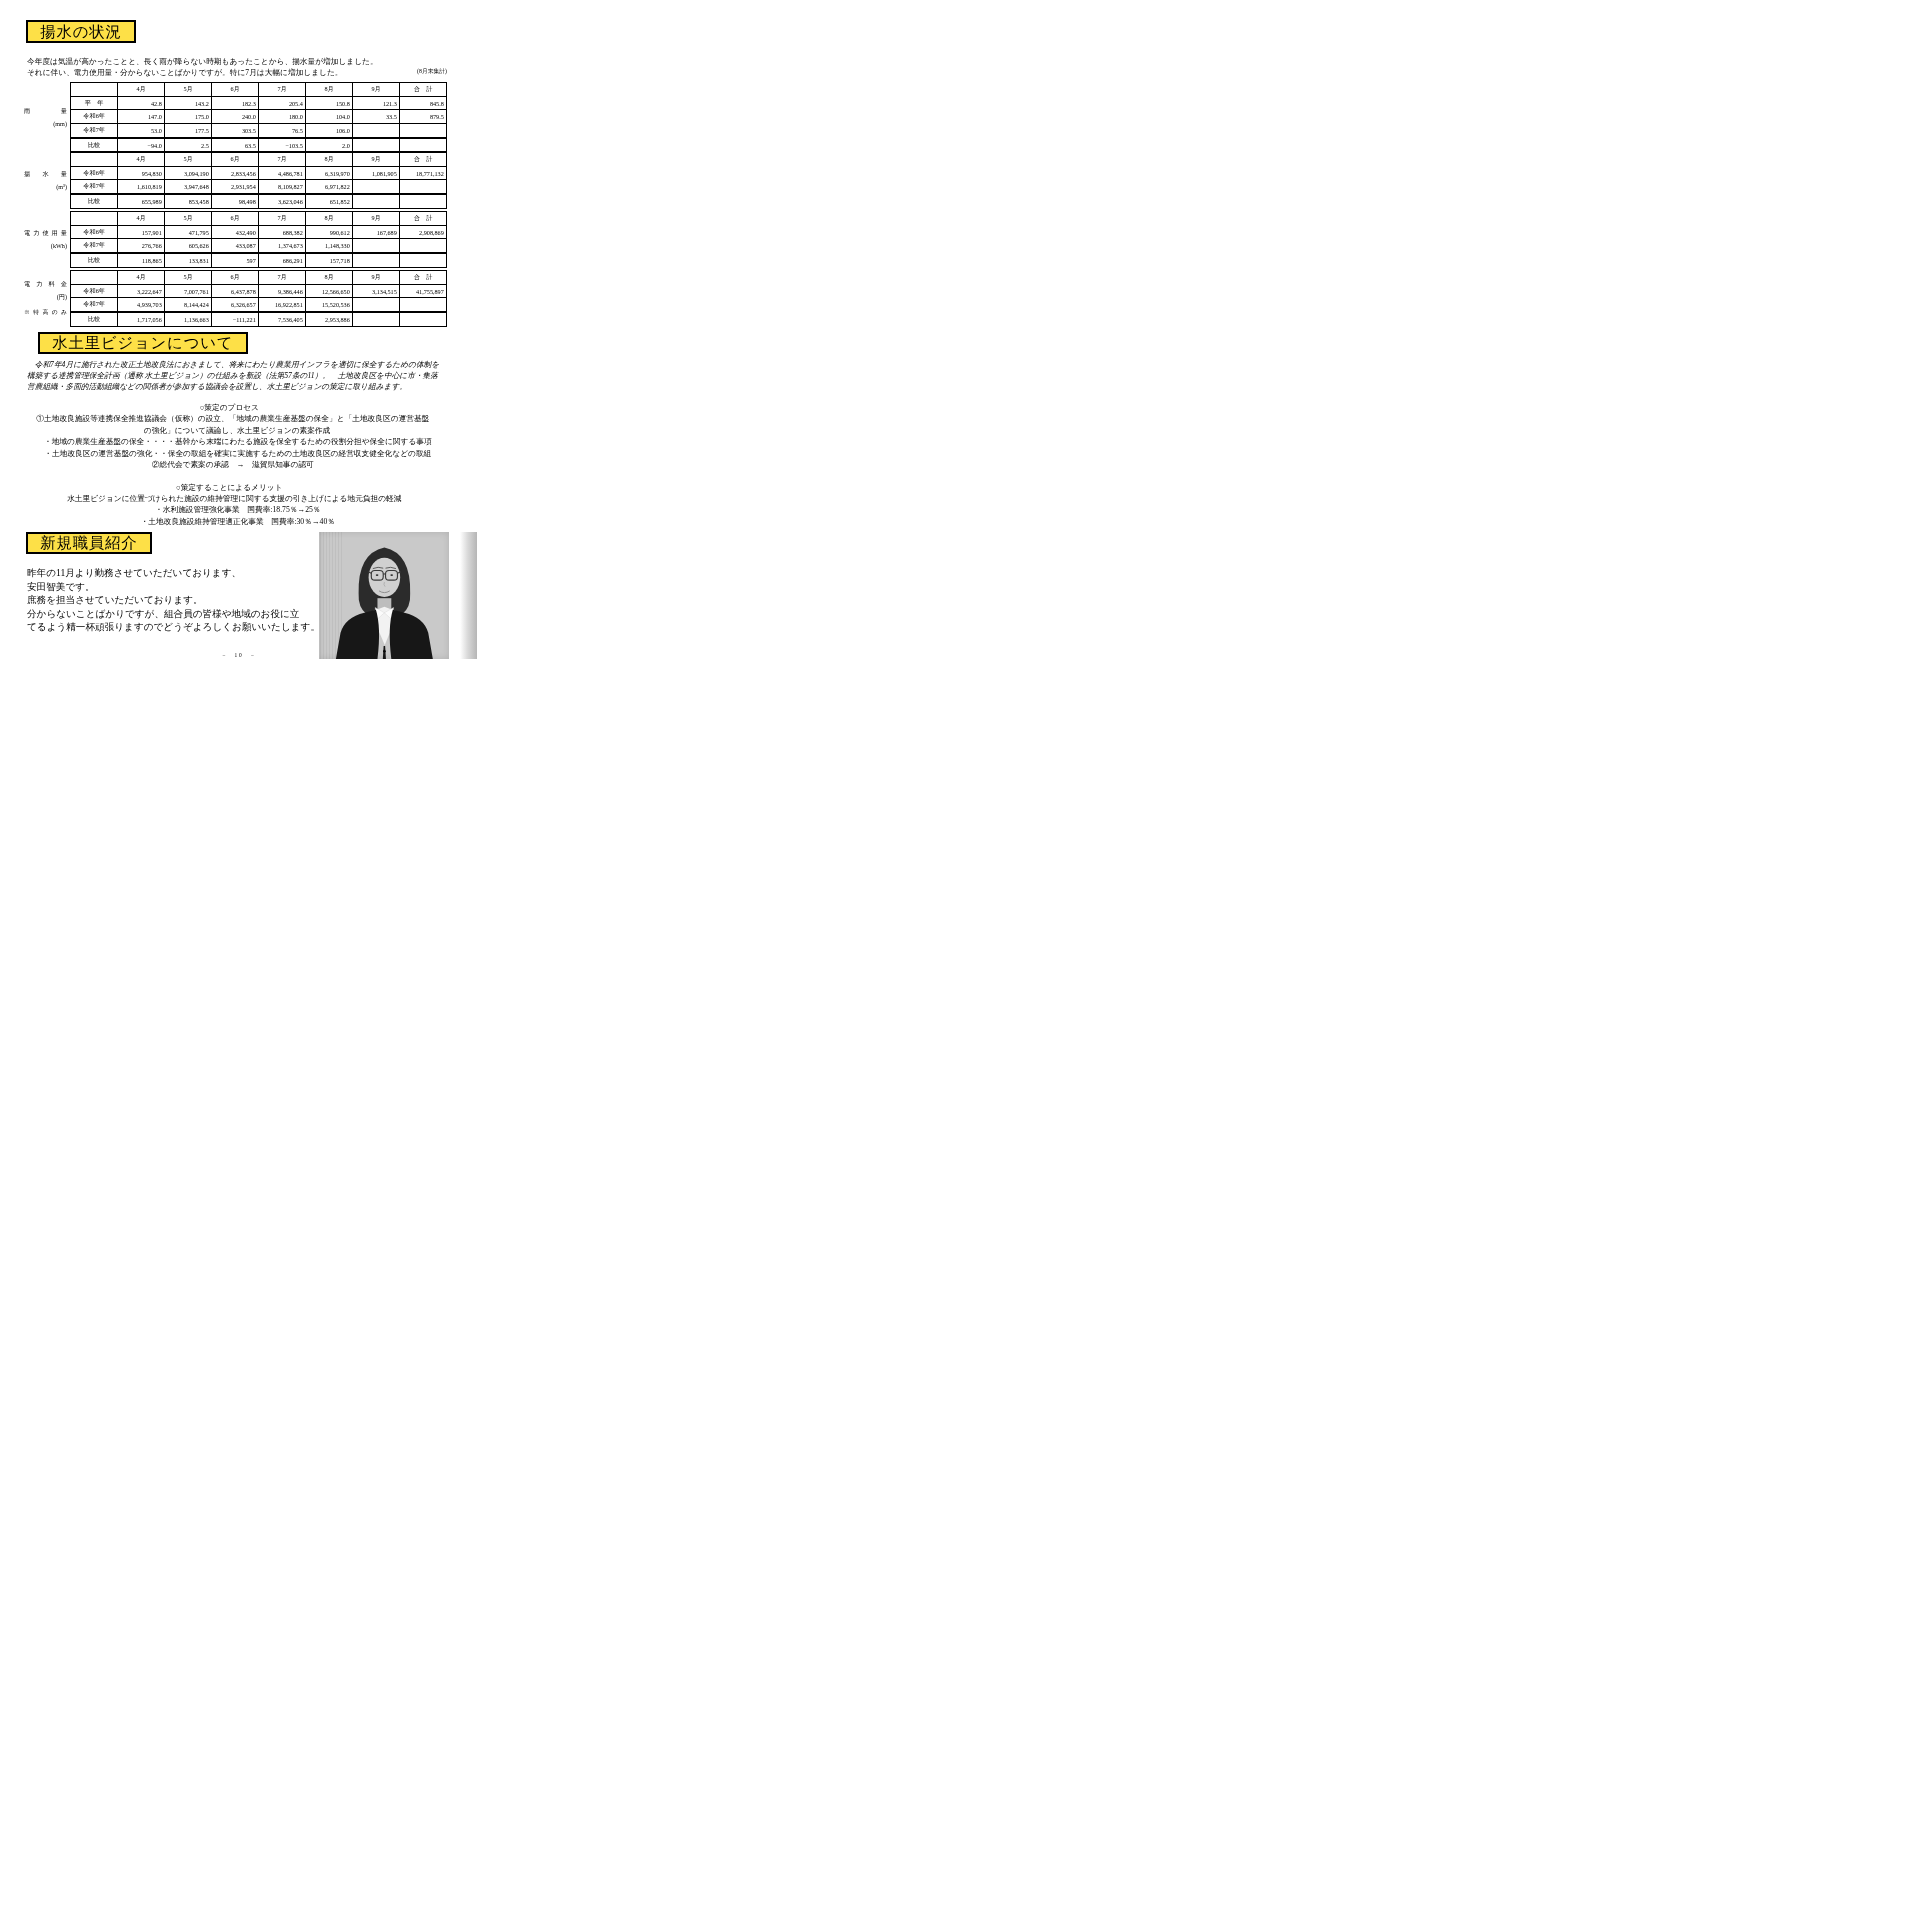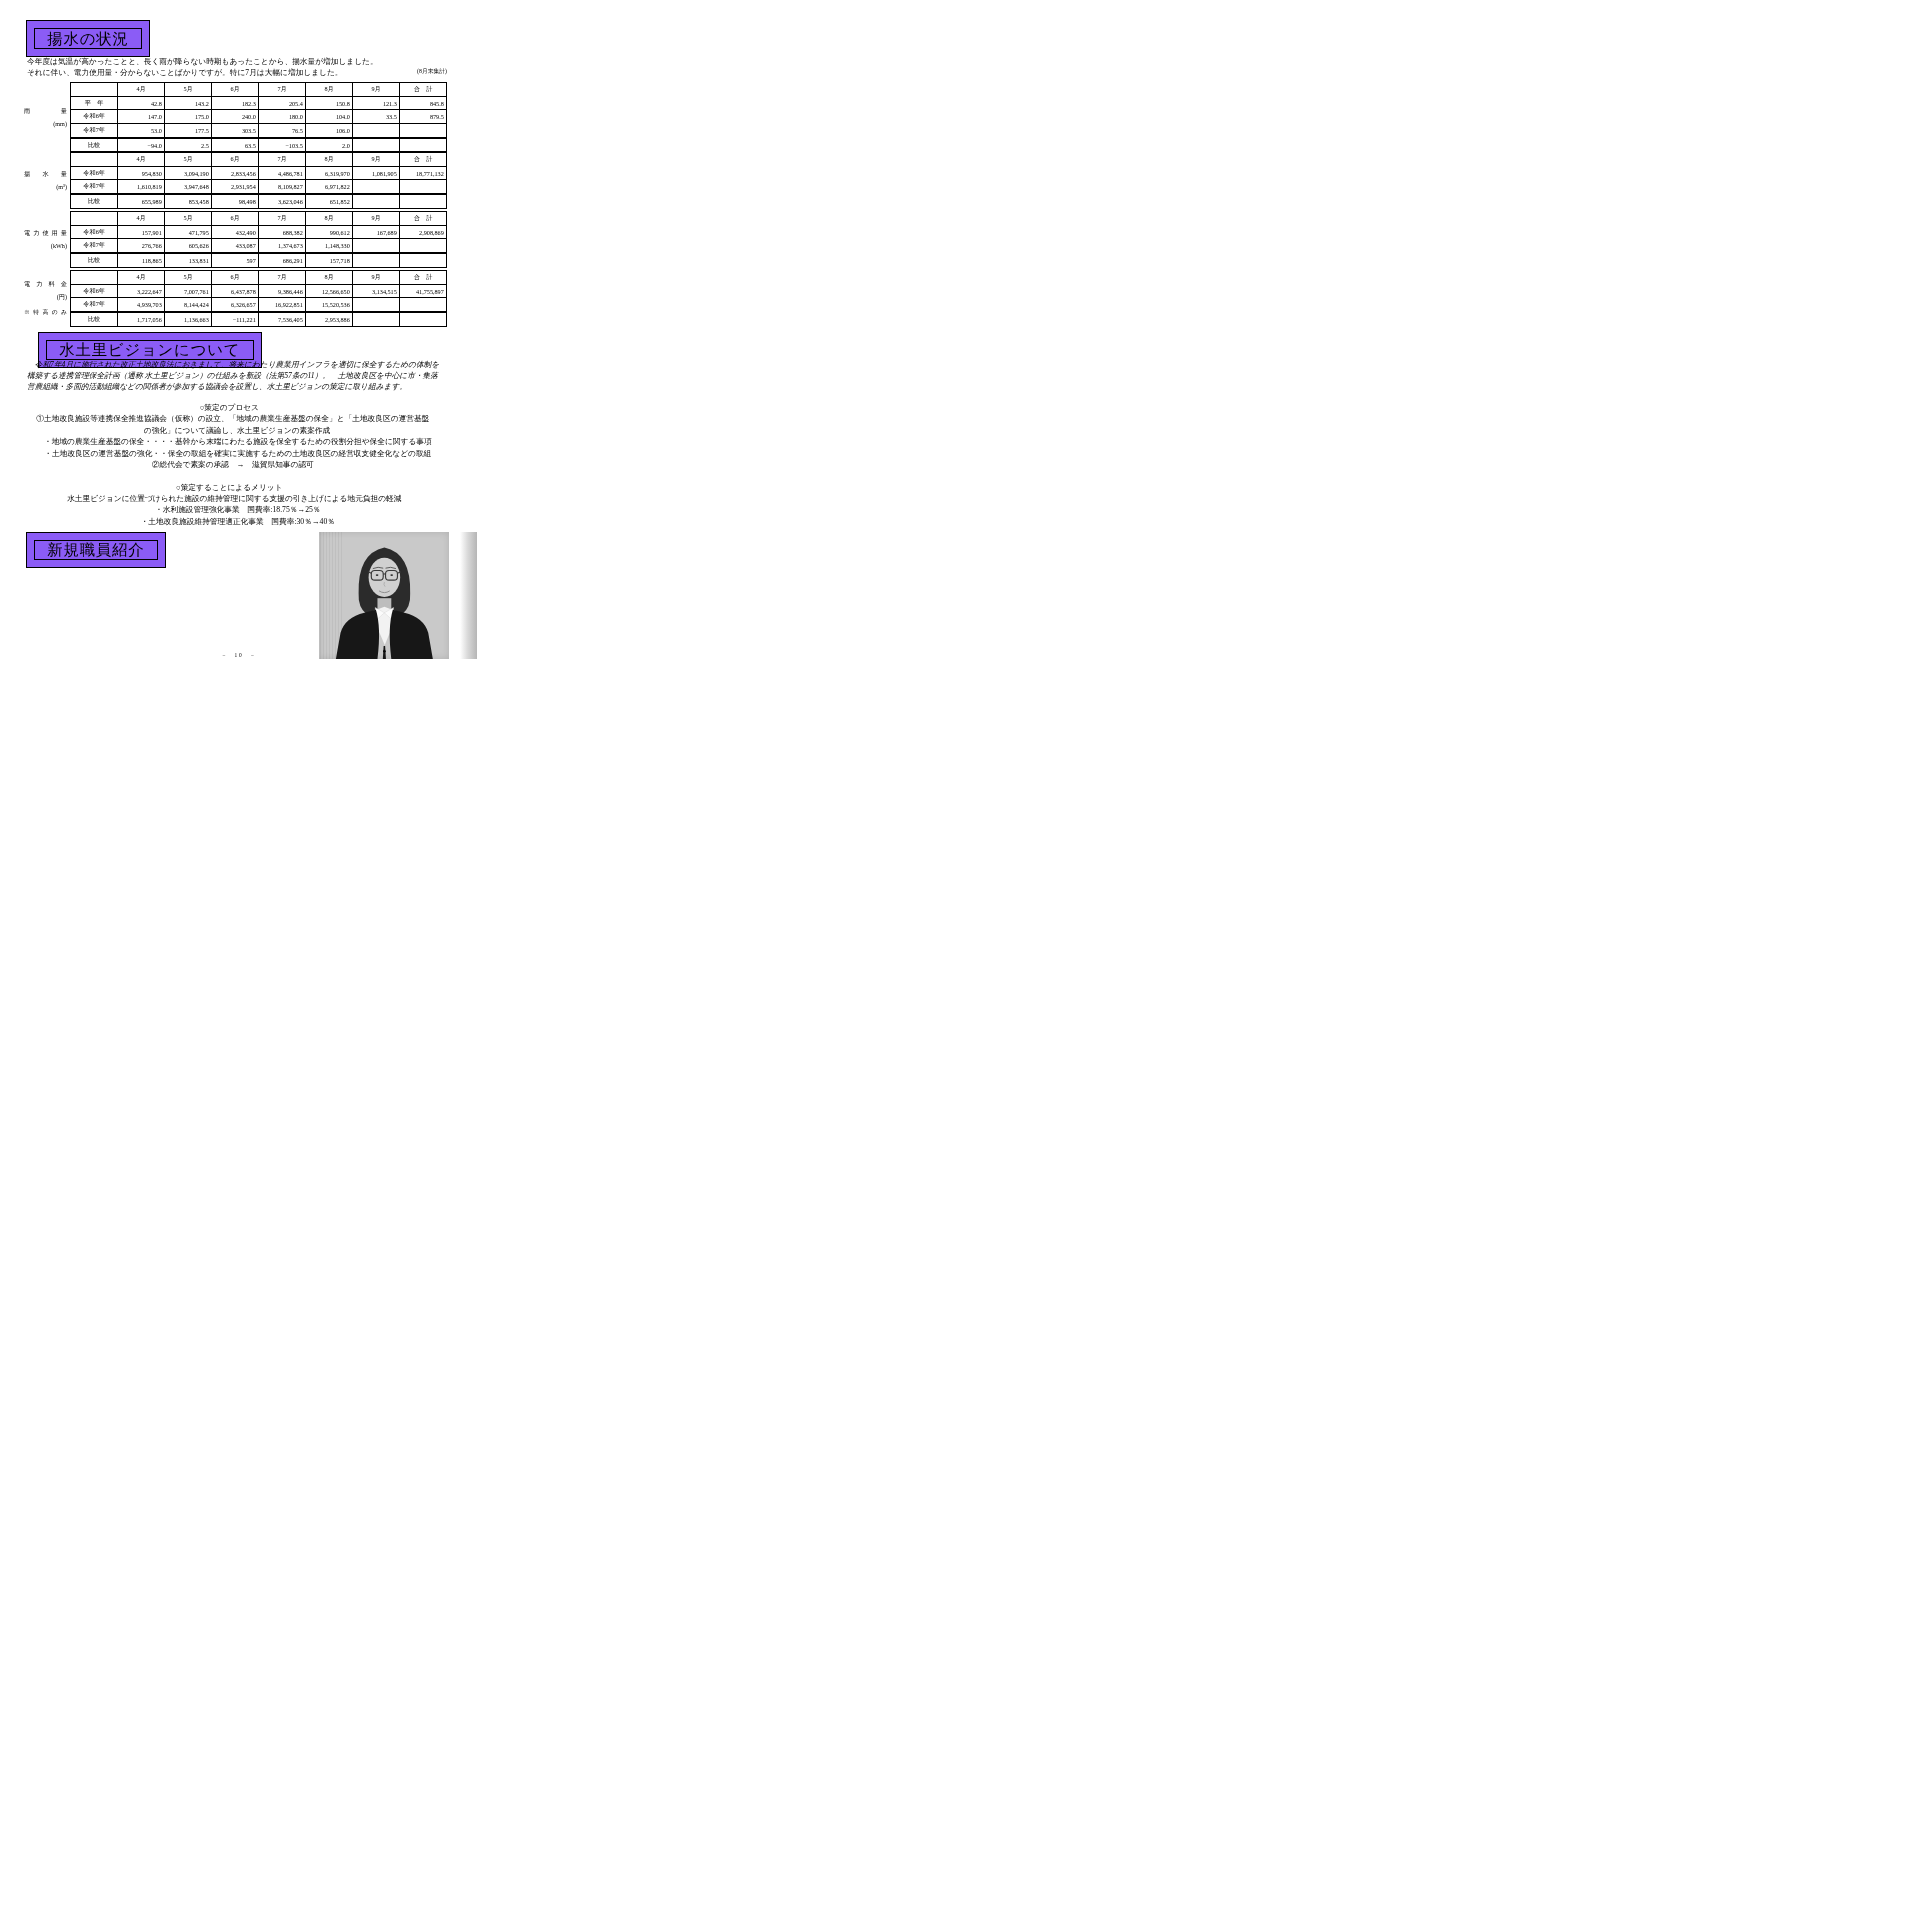--- a/index.html
+++ b/index.html
@@ -1,20 +1,20 @@
 <!DOCTYPE html>
 <html style="font-size:6.2px"><head>
 <meta charset="utf-8">
 <style>
   html,body{margin:0;padding:0;background:#ffffff;}
   .page{position:relative;width:478px;height:676px;background:#fff;color:#000;
         font-family:"Liberation Serif","DejaVu Serif",serif;overflow:hidden;}
   .abs{position:absolute;}
   
-  .titlebox{border:0.8px solid #000;padding:7px;background:#8b5cf6;}
+  .titlebox{border:0.8px solid #000;padding:0;background:#fde047;}
   .titlebox .inner{border:1.5px solid #000;padding:0.4px 12.3px;font-size:15.4px;line-height:17.7px;
                    letter-spacing:0.8px;white-space:nowrap;font-weight:500;}
   
   .bodytext{font-size:7.7px;line-height:11.2px;white-space:nowrap;margin-top:8px;}
   .note{font-size:5.8px;text-align:right;}
   
   .tbl-block{display:flex;align-items:stretch;}
   .tbl-label{width:43px;margin-right:3.1px;display:flex;flex-direction:column;
              justify-content:center;font-size:6.2px;}
   .tbl-label .main{text-align:justify;text-align-last:justify;}
@@ -301,20 +301,27 @@
     <div>○策定することによるメリット</div>
     <div class="ind26">水土里ビジョンに位置づけられた施設の維持管理に関する支援の引き上げによる地元負担の軽減</div>
     <div class="ind44">・水利施設管理強化事業　国費率:18.75％→25％</div>
     <div class="ind44">・土地改良施設維持管理適正化事業　国費率:30％→40％</div>
   </div>
 
   <div class="abs titlebox" style="left:26px;top:532px;">
     <div class="inner">新規職員紹介</div>
   </div>
 
+  <div class="abs sec3text" style="left:27px;top:566px;">
+    <div>昨年の11月より勤務させていただいております、</div>
+    <div>安田智美です。</div>
+    <div>庶務を担当させていただいております。</div>
+    <div>分からないことばかりですが、組合員の皆様や地域のお役に立</div>
+    <div>てるよう精一杯頑張りますのでどうぞよろしくお願いいたします。</div>
+  </div>
 
   <div class="abs photo" style="left:319px;top:532px;width:130px;height:127px;">
     <svg width="130" height="127" viewBox="0 0 338 330">
 
       <path d="M103 160 Q100 55 170 40 Q240 55 237 160 Q239 196 216 214 L124 214 Q101 196 103 160 Z" fill="#2b2b2b"></path>
 
       <rect x="152" y="172" width="36" height="46" fill="#bdbdbd"></rect>
 
       <ellipse cx="170" cy="118" rx="41" ry="51" fill="#d0d0d0"></ellipse>
 

